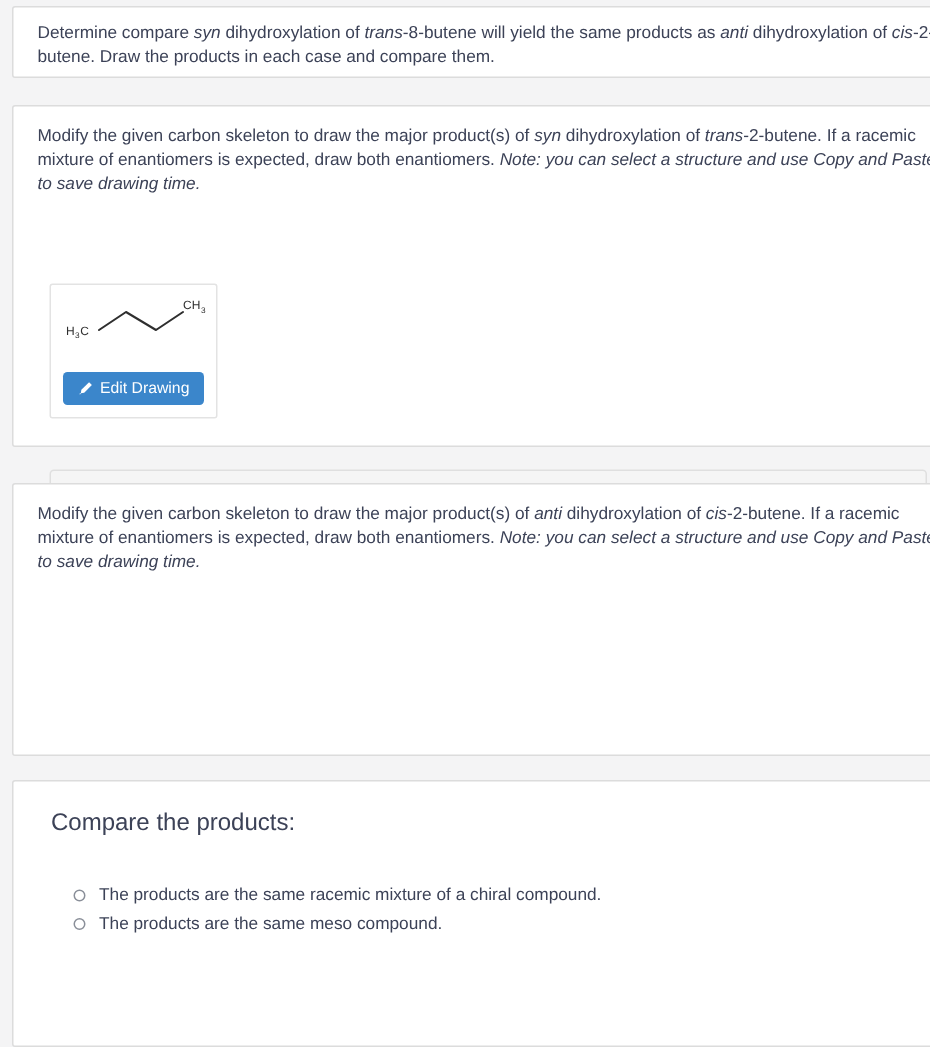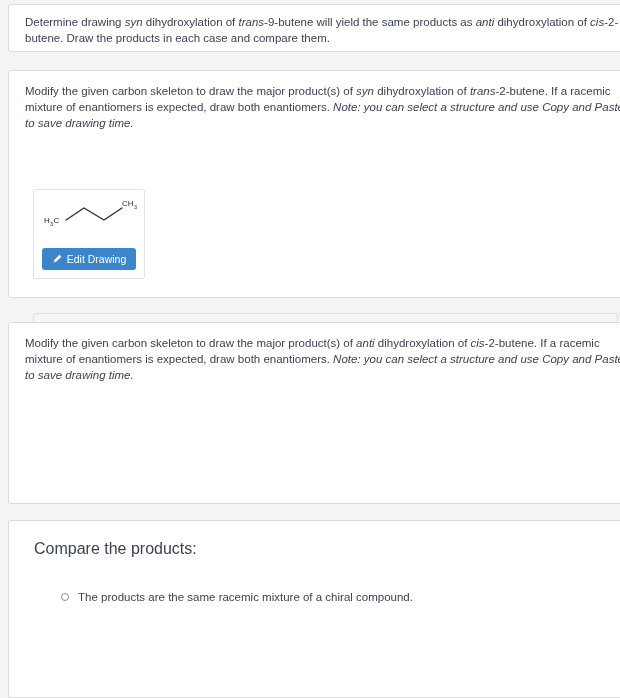--- a/index.html
+++ b/index.html
@@ -114,21 +114,21 @@
   
   .compare-label {
     position: absolute;
     left: 25px;
     top: 19px;
     font-size: 16px;
     color: #3c4257;
   }
   .options {
     position: absolute;
-    left: 52px;
+    left: 40px;
     top: 67px;
     width: 520px;
   }
   .option-row {
     display: flex;
     align-items: center;
     height: 18px;
     margin-bottom: 1px;
     cursor: pointer;
   }
@@ -147,21 +147,21 @@
     color: #3c4257;
     line-height: 14px;
   }
 </style>
 </head>
 <body>
 
 <div class="page">
 
   <div class="card card-prompt">
-    <div class="prompt-text"><span>Determine drawing </span><i>syn</i><span> dihydroxylation of </span><i>trans</i><span>-9-butene will yield the same products as </span><i>anti</i><span> dihydroxylation of </span><i>cis</i><span>-2-butene. Draw the products in each case and compare them.</span></div>
+    <div class="prompt-text"><span>Determine compare </span><i>syn</i><span> dihydroxylation of </span><i>trans</i><span>-8-butene will yield the same products as </span><i>anti</i><span> dihydroxylation of </span><i>cis</i><span>-2-butene. Draw the products in each case and compare them.</span></div>
   </div>
 
   <div class="card card-q1">
     <div class="q-text"><span>Modify the given carbon skeleton to draw the major product(s) of </span><i>syn</i><span> dihydroxylation of </span><i>trans</i><span>-2-butene. If a racemic mixture of enantiomers is expected, draw both enantiomers. </span><i>Note: you can select a structure and use Copy and Paste to save drawing time.</i></div>
 
     <div class="draw-widget w1">
       <div class="skeleton-area">
         <svg width="112" height="50" viewBox="0 0 112 50" xmlns="http://www.w3.org/2000/svg">
 
           <polyline points="32,30 50,18 70,30 88,18" fill="none" stroke="#2f2f2f" stroke-width="1.4" stroke-linejoin="round" stroke-linecap="round"></polyline>
@@ -208,16 +208,20 @@
   </div>
 
   <div class="card card-compare">
     <div class="compare-label">Compare the products:</div>
     <div class="options">
 
     <div class="option-row">
           <span class="radio"></span>
           <span class="option-label">The products are the same racemic mixture of a chiral compound.</span>
         </div>
+        <div class="option-row">
+          <span class="radio"></span>
+          <span class="option-label">The products are the same meso compound.</span>
+        </div>
       </div>
   </div>
 
 </div>
 
 </body></html>

